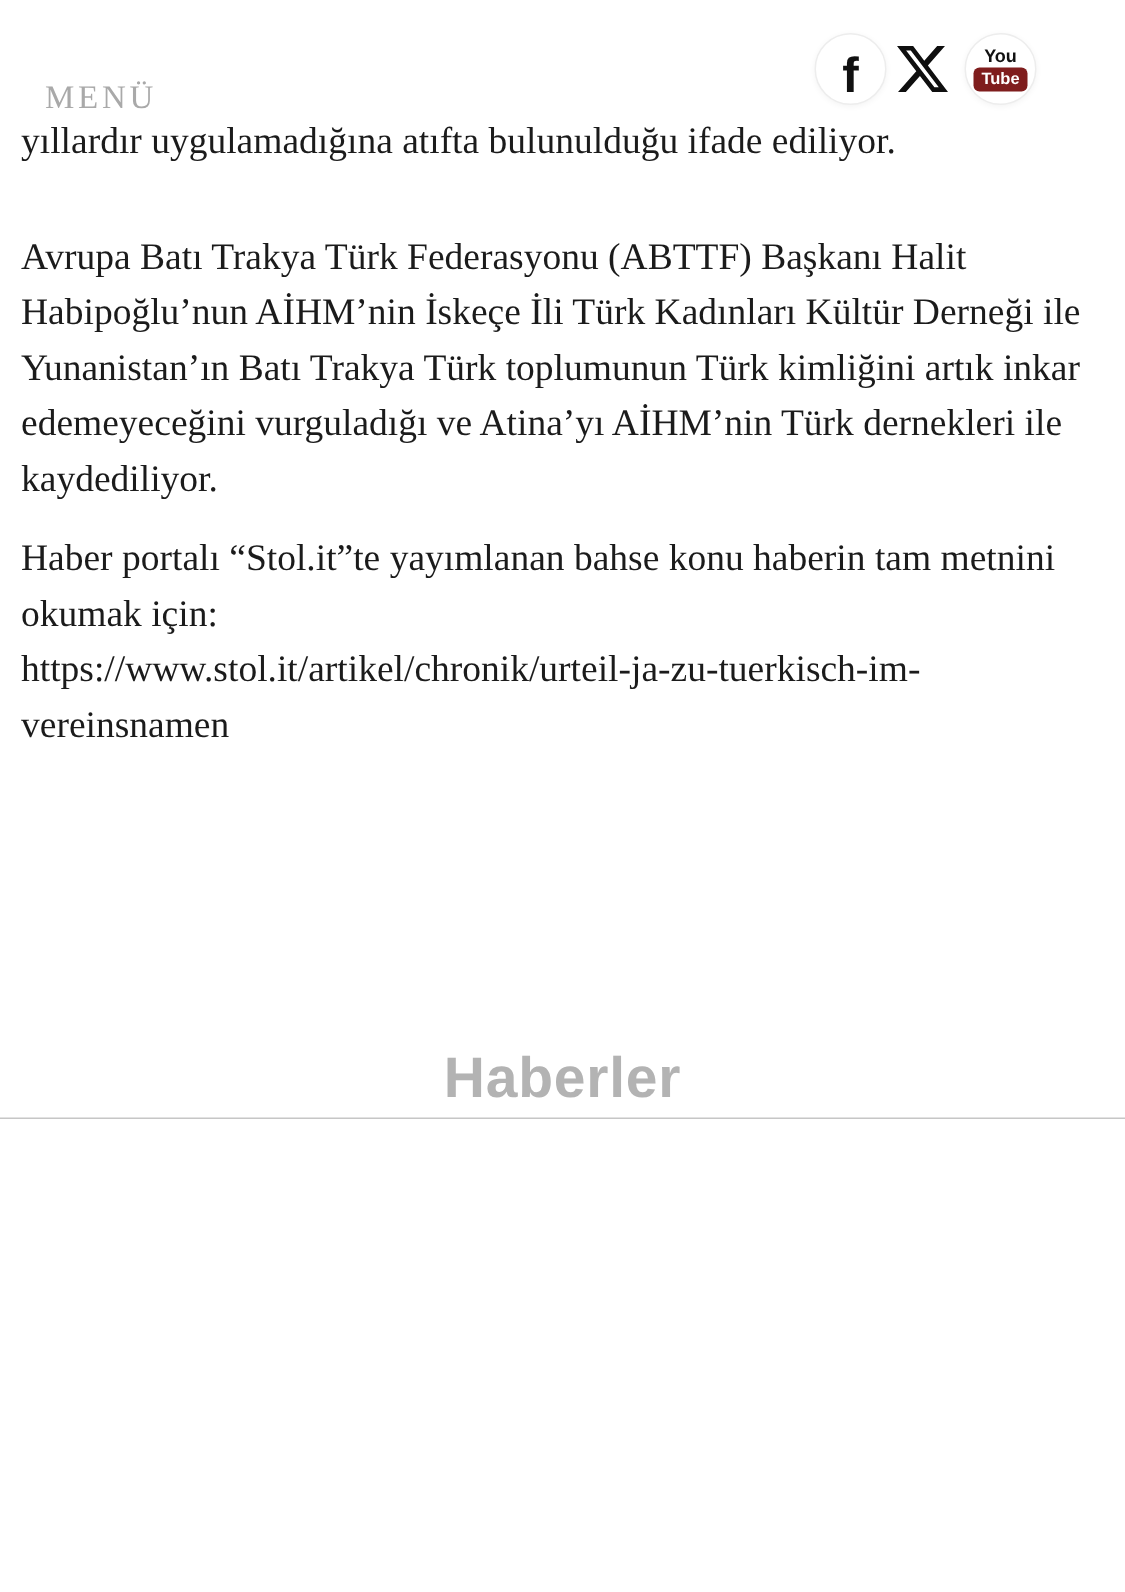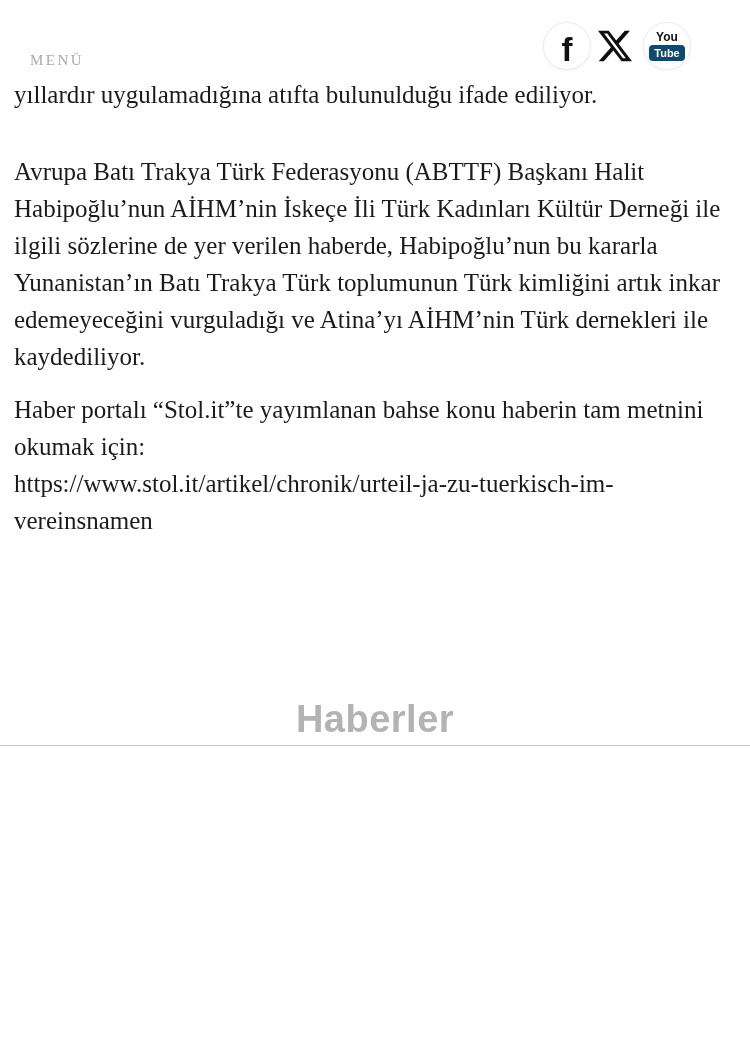--- a/index.html
+++ b/index.html
@@ -17,21 +17,21 @@
     position: absolute;
     top: 0; left: 0;
     width: 750px; height: 84px;
     background: #ffffff;
     z-index: 10;
   }
   .menu-btn {
     position: absolute;
     left: 30px; top: 52px;
     font-family: "Liberation Serif", serif;
-    font-size: 15px;
+    font-size: 22px;
     letter-spacing: 2.5px;
     color: #a9a9a9;
     cursor: pointer;
     user-select: none;
   }
   .social-circle {
     position: absolute;
     top: 22px;
     width: 48px; height: 48px;
     box-sizing: border-box;
@@ -67,21 +67,21 @@
     line-height: 1;
     color: #111111;
     margin-bottom: 2px;
   }
   .yt-tube {
     font-family: "Liberation Sans", sans-serif;
     font-weight: bold;
     font-size: 11px;
     line-height: 1;
     color: #ffffff;
-    background: #0c4a6e;
+    background: #7f1d1d;
     border-radius: 4px;
     padding: 3px 5px 2px 5px;
   }
 
   
   .article {
     position: absolute;
     left: 14px; top: 76px;
     width: 730px;
     z-index: 1;
@@ -118,21 +118,20 @@
 
 <div class="page">
 
   <div class="article">
     <p class="para">
       <span class="tl">yıllardır uygulamadığına atıfta bulunulduğu ifade ediliyor.</span>
     </p>
     <p class="para">
       <span class="tl" style="display:block">Avrupa Batı Trakya Türk Federasyonu (ABTTF) Başkanı Halit</span>
       <span class="tl" style="display:block">Habipoğlu’nun AİHM’nin İskeçe İli Türk Kadınları Kültür Derneği ile</span>
-      <span class="tl" style="display:block">ilgili sözlerine de yer verilen haberde, Habipoğlu’nun bu kararla</span>
       <span class="tl" style="display:block">Yunanistan’ın Batı Trakya Türk toplumunun Türk kimliğini artık inkar</span>
       <span class="tl" style="display:block">edemeyeceğini vurguladığı ve Atina’yı AİHM’nin Türk dernekleri ile</span>
       <span class="tl" style="display:block">kaydediliyor.</span>
     </p>
     <p class="para links">
       <span class="tl" style="display:block">Haber portalı “Stol.it”te yayımlanan bahse konu haberin tam metnini</span>
       <span class="tl" style="display:block">okumak için:</span>
       <span class="tl" style="display:block">https://www.stol.it/artikel/chronik/urteil-ja-zu-tuerkisch-im-</span>
       <span class="tl" style="display:block">vereinsnamen</span>
     </p>

